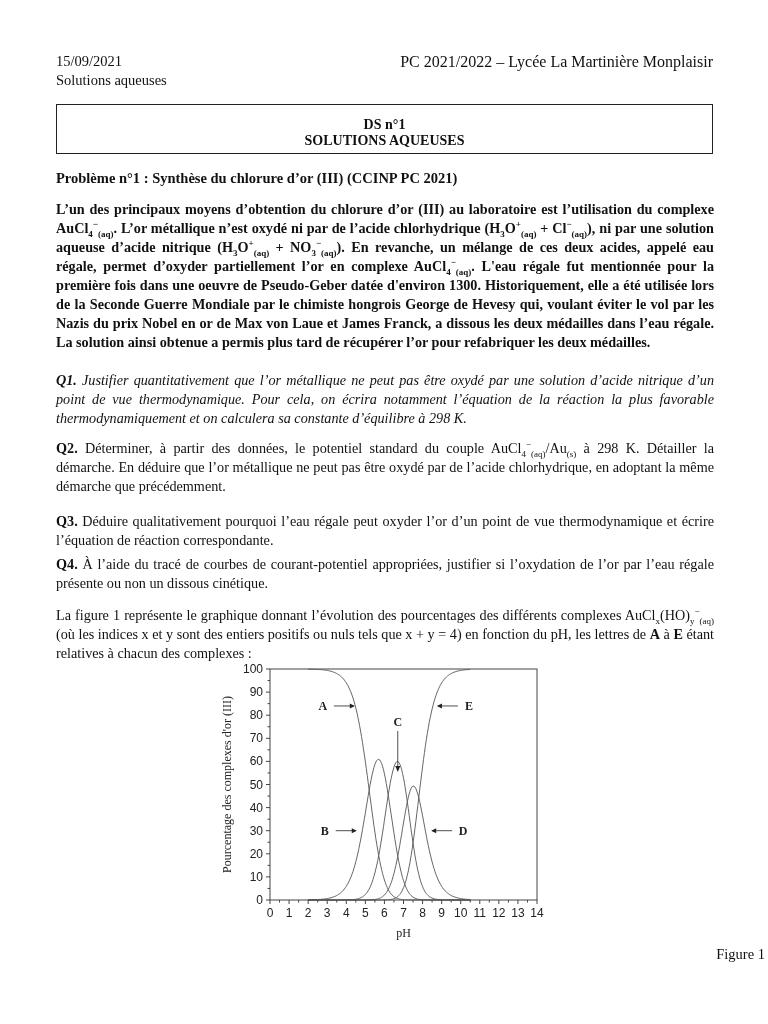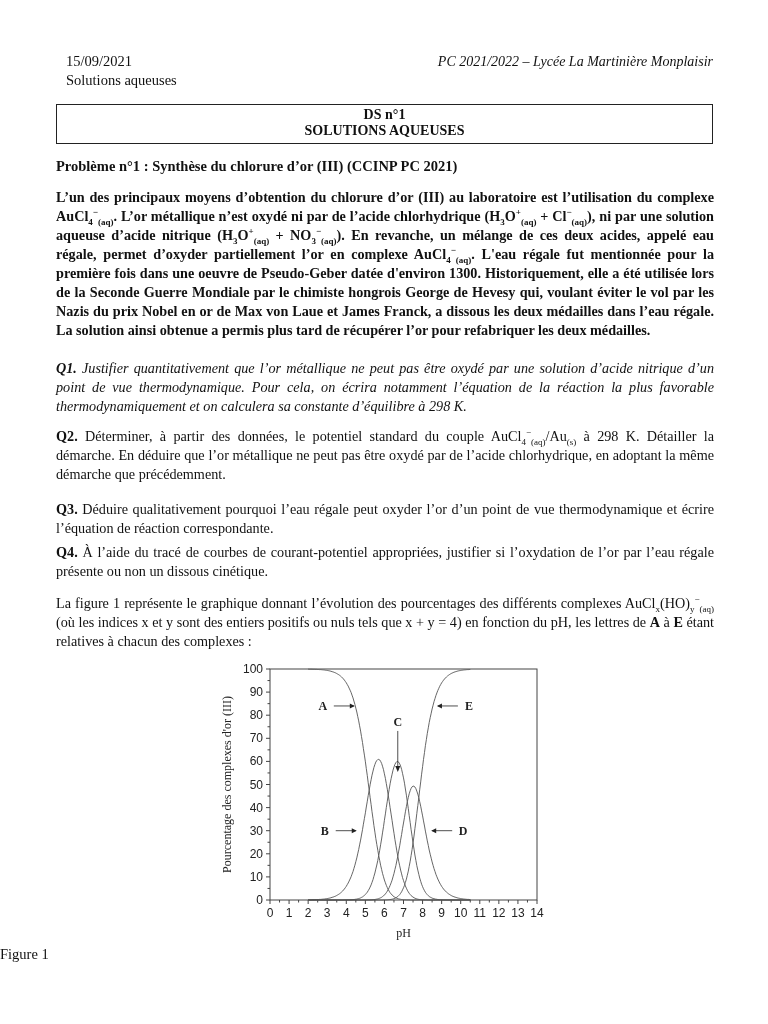--- a/index.html
+++ b/index.html
@@ -1,28 +1,28 @@
 <!DOCTYPE html>
 <html><head>
 <meta charset="utf-8">
 <style>
   html, body { margin: 0; padding: 0; background: #ffffff; }
   body { width: 768px; height: 1024px; position: relative; overflow: hidden;
          font-family: "Liberation Serif", "DejaVu Serif", serif; color: #111; font-size: 14.2px; }
-  .hdr-left { position: absolute; left: 66px; top: 52px; line-height: 19px; font-size: 14.5px; }
-  .hdr-right { position: absolute; right: 55px; top: 52px; line-height: 19px; text-align: center; font-size: 14px; font-style: italic; }
+  .hdr-left { position: absolute; left: 56px; top: 52px; line-height: 19px; font-size: 14.5px; }
+  .hdr-right { position: absolute; right: 55px; top: 52px; line-height: 19px; text-align: center; font-size: 16px; }
   .titlebox { position: absolute; left: 56px; top: 104px; width: 655px; height: 36px;
-              border: 1.2px solid #222; text-align: center; font-weight: bold; line-height: 16px; padding-top: 2px; font-size: 14px; }
-  .block { position: absolute; left: 56px; width: 658px; line-height: 19px; text-align: justify; }
+              border: 1.2px solid #222; text-align: center; font-weight: bold; line-height: 16px; padding-top: 12px; font-size: 14px; }
+  .block { position: absolute; left: 56px; width: 658px; line-height: 19px; text-align: justify; margin-top: 12px; }
   .block p { margin: 0; }
   .problem { top: 157px; font-weight: bold; font-size: 14.5px; }
   sub, sup { font-size: 9px; line-height: 0; }
   .q b { font-weight: bold; }
   .fig { position: absolute; left: 210px; top: 655px; width: 350px; height: 290px; }
-  .caption { position: absolute; left: 0; width: 765px; top: 946px; text-align: left; font-size: 14.5px; }
+  .caption { position: absolute; left: 0; width: 765px; top: 946px; text-align: right; font-size: 14.5px; }
 </style>
 </head>
 <body>
 
 <div class="hdr-left">
   <div>15/09/2021</div>
   <div>Solutions aqueuses</div>
 </div>
 <div class="hdr-right">
   <div>PC 2021/2022 – Lycée La Martinière Monplaisir</div>

